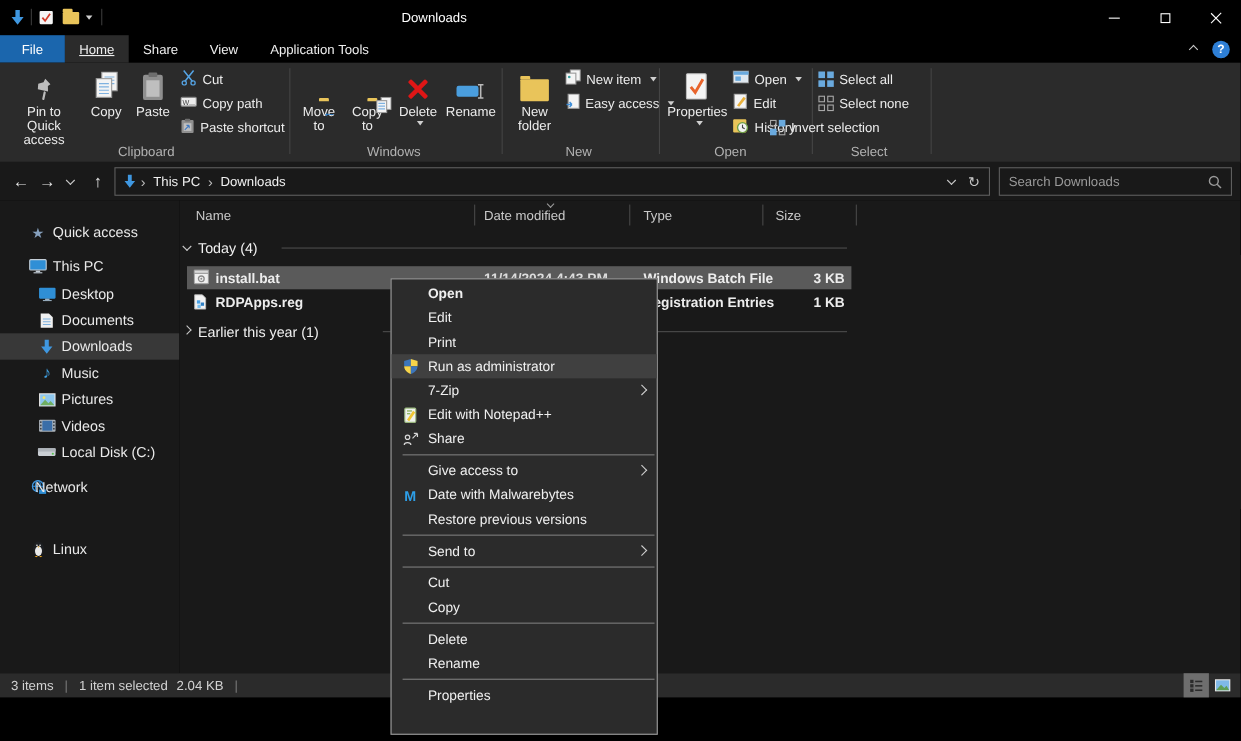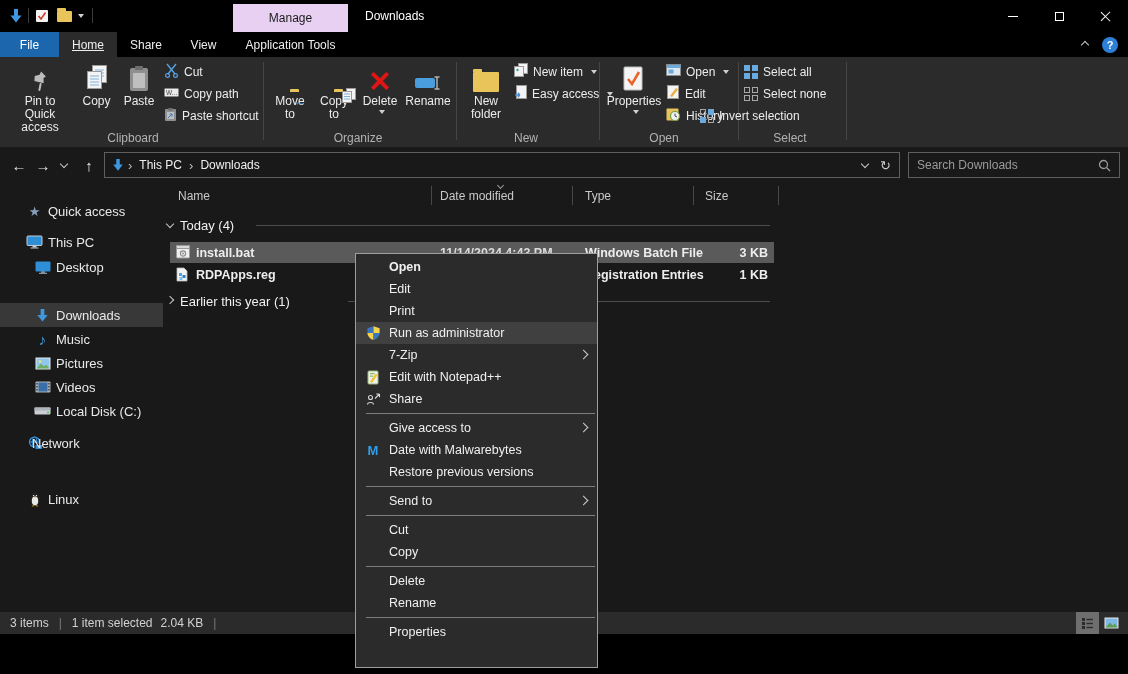--- a/index.html
+++ b/index.html
@@ -108,21 +108,20 @@
         </svg>
     </span>
     <span class="qat-ic" style="left:56px">
         <span class="folder sm"></span>
       </span>
     <span class="qat-ic" style="left:76px;width:10px">
         <span class="dd" style="margin-left:0"></span>
       </span>
     <span class="qat-div" style="left:92px"></span>
 
-    <div class="manage-tab">Manage</div>
     <div class="win-title">Downloads</div>
 
     <div class="winbtn" style="right:92px">
         <span class="glyph-min"></span>
       </div>
     <div class="winbtn" style="right:46px">
         <span class="glyph-max"></span>
       </div>
     <div class="winbtn" style="right:0">
         <span class="glyph-close"></span>
@@ -251,21 +250,21 @@
             </g>
             <g stroke="#b9b9b9" stroke-width="1.4">
               <line x1="23" y1="3" x2="23" y2="15"></line>
               <line x1="20.5" y1="3" x2="25.5" y2="3"></line>
               <line x1="20.5" y1="15" x2="25.5" y2="15"></line>
             </g>
           </svg>
       </span>
       <span class="blabel">Rename</span>
     </div>
-    <div class="rgroup-label" style="left:358px">Organize</div>
+    <div class="rgroup-label" style="left:358px">Windows</div>
     <div class="rdiv" style="left:456px"></div>
 
     <div class="bigbtn" style="left:462px;width:48px">
       <span class="bicon">
           <span class="folder" style="width:26px;height:20px"></span>
         </span>
       <span class="blabel" style="width:40px">New folder</span>
     </div>
     <div class="smbtn" style="left:514px;top:4px">
       <span>
@@ -417,20 +416,33 @@
     </div>
     <div class="side-item" style="top:73px">
       <span class="sicon" style="left:34px">
         <svg width="16" height="13">
             <rect x="0.5" y="0.5" width="15" height="10" rx="1" fill="#2f8fd6"></rect>
             <rect x="6" y="10.5" width="4" height="1.2" fill="#9fb6c8"></rect>
             <rect x="4" y="11.8" width="8" height="1" fill="#9fb6c8"></rect>
           </svg>
       </span>
       <span class="slabel" style="left:56px">Desktop</span>
+    </div>
+    <div class="side-item" style="top:97px">
+      <span class="sicon" style="left:34px">
+        <svg width="13" height="15">
+            <path d="M1 1 h7.5 l3.5 3.5 V14 H1 z" fill="#f0f0f0"></path>
+            <g stroke="#7fb2e0">
+              <line x1="3" y1="6" x2="10" y2="6"></line>
+              <line x1="3" y1="8.5" x2="10" y2="8.5"></line>
+              <line x1="3" y1="11" x2="10" y2="11"></line>
+            </g>
+          </svg>
+      </span>
+      <span class="slabel" style="left:56px">Documents</span>
     </div>
     <div class="side-item sel" style="top:121px">
       <span class="sicon" style="left:34px">
         <svg width="15" height="15" viewBox="0 0 16 16">
             <path d="M6 1 h4 v6.5 h3.5 L8 14.5 L2.5 7.5 H6 Z" fill="#3f97e0"></path>
           </svg>
       </span>
       <span class="slabel" style="left:56px">Downloads</span>
     </div>
     <div class="side-item" style="top:145px">

